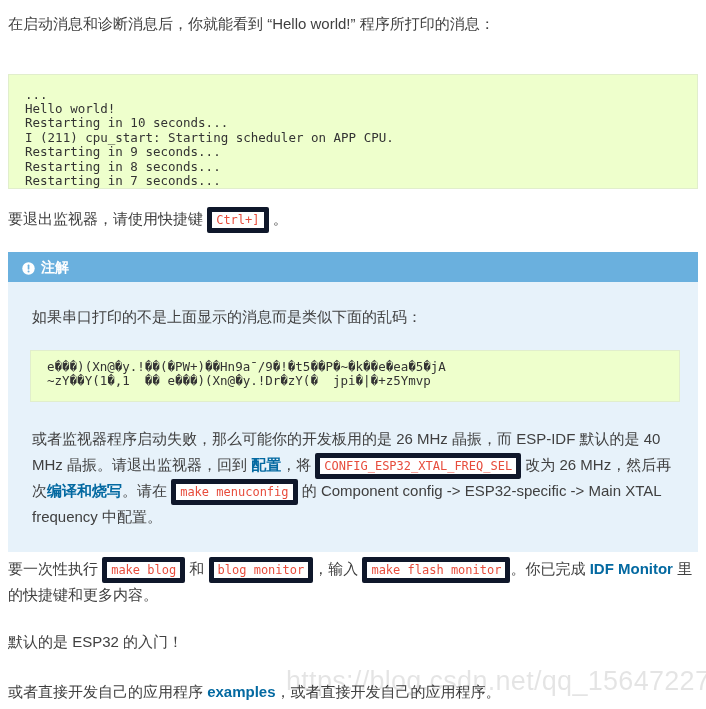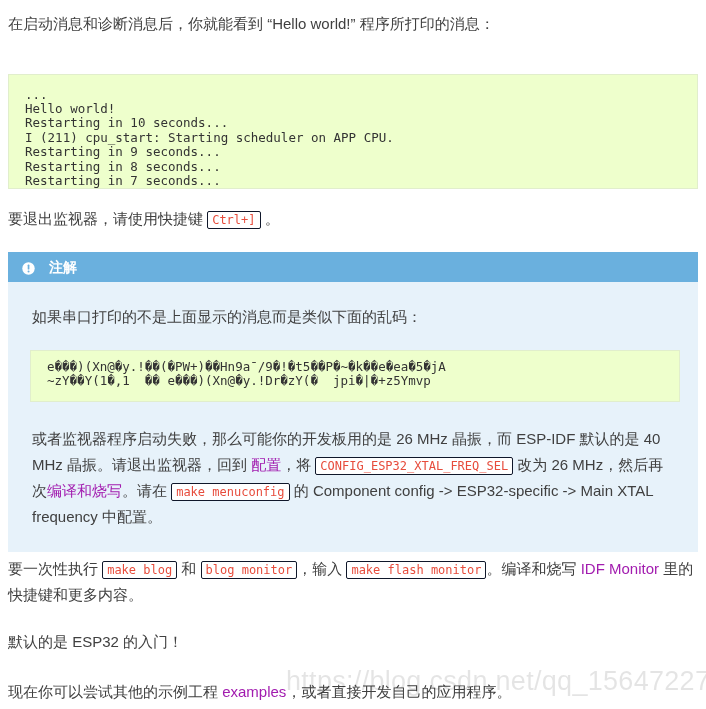--- a/index.html
+++ b/index.html
@@ -58,47 +58,48 @@
     position: absolute;
     left: 8px;
     top: 206px;
     width: 690px;
   }
   code.inline {
     font-family: "DejaVu Sans Mono", "Liberation Mono", monospace;
     font-size: 12px;
     color: #e74c3c;
     background: #ffffff;
-    border: 1px solid #0f172a;
+    border: 5px solid #0f172a;
     border-radius: 2px;
     padding: 1px 4px;
     white-space: nowrap;
     line-height: 1;
   }
   a.link {
-    color: #a21caf;
+    color: #0369a1;
     text-decoration: none;
+    font-weight: bold;
   }
   .note {
     position: absolute;
     left: 8px;
     top: 252px;
     width: 690px;
     background: #e7f2fa;
     box-sizing: border-box;
   }
   .note-title {
     background: #6ab0de;
     color: #ffffff;
     font-weight: bold;
     font-size: 14px;
     padding: 6px 12px 6px 14px;
     display: flex;
     align-items: center;
-    gap: 14px;
+    gap: 6px;
     line-height: 18px;
   }
   .note-icon {
     display: inline-block;
     width: 13px;
     height: 13px;
     position: relative;
     flex: 0 0 auto;
   }
   .note-body {
@@ -176,21 +177,21 @@
       <span>注解</span>
     </div>
     <div class="note-body">
       <p class="para">如果串口打印的不是上面显示的消息而是类似下面的乱码：</p>
       <pre class="codeblock codeblock-garble">e���)(Xn@�y.!��(�PW+)��Hn9a¯/9�!�t5��P�~�k��e�ea�5�jA
 ~zY��Y(1�,1  �� e���)(Xn@�y.!Dr�zY(�  jpi�|�+z5Ymvp</pre>
       <p class="para note-p2"><span>或者监视器程序启动失败，那么可能你的开发板用的是 26 MHz 晶振，而 ESP-IDF 默认的是 40 MHz 晶振。请退出监视器，回到 </span><a class="link" href="#">配置</a><span>，将 </span><code class="inline">CONFIG_ESP32_XTAL_FREQ_SEL</code><span> 改为 26 MHz，然后再次</span><a class="link" href="#">编译和烧写</a><span>。请在 </span><code class="inline">make menuconfig</code><span> 的 Component config -&gt; ESP32-specific -&gt; Main XTAL frequency 中配置。</span></p>
     </div>
   </div>
 
-  <p class="para tail"><span>要一次性执行 </span><code class="inline">make blog</code><span> 和 </span><code class="inline">blog monitor</code><span>，输入 </span><code class="inline">make flash monitor</code><span>。编译和烧写 </span><a class="link" href="#">IDF Monitor</a><span> 里的快捷键和更多内容。</span></p>
+  <p class="para tail"><span>要一次性执行 </span><code class="inline">make blog</code><span> 和 </span><code class="inline">blog monitor</code><span>，输入 </span><code class="inline">make flash monitor</code><span>。你已完成 </span><a class="link" href="#">IDF Monitor</a><span> 里的快捷键和更多内容。</span></p>
 
   <p class="para done">默认的是 ESP32 的入门！</p>
 
-  <p class="para final"><span>现在你可以尝试其他的示例工程 </span><a class="link" href="#">examples</a><span>，或者直接开发自己的应用程序。</span></p>
+  <p class="para final"><span>或者直接开发自己的应用程序 </span><a class="link" href="#">examples</a><span>，或者直接开发自己的应用程序。</span></p>
 
   <div class="watermark">https://blog.csdn.net/qq_15647227</div>
 
 </div>
 
 </body></html>

